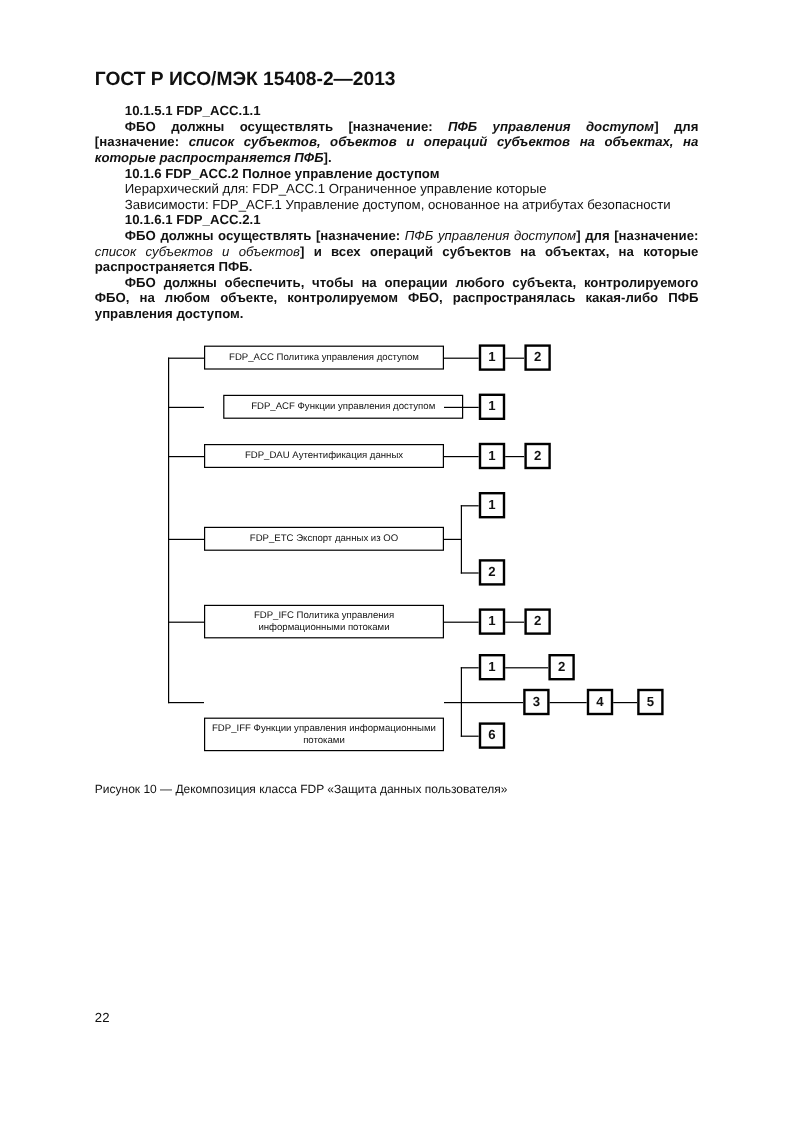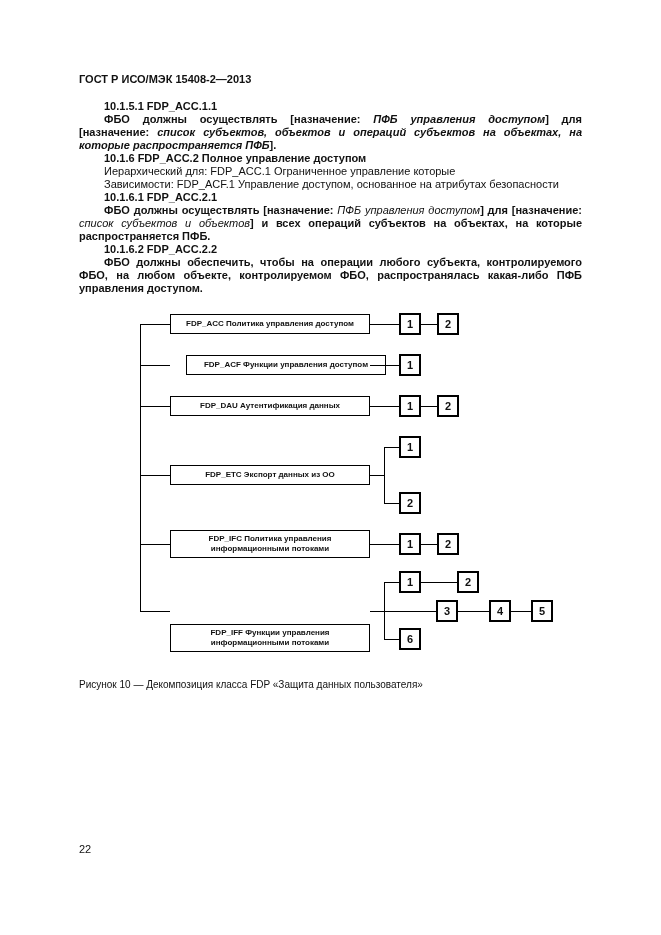--- a/index.html
+++ b/index.html
@@ -14,23 +14,23 @@
     overflow: hidden;
   }
   .content {
     position: absolute;
     left: 79px;
     top: 60px;
     width: 503px;
   }
   .doc-header {
     font-weight: bold;
-    font-size: 11px;
+    font-size: 16px;
     line-height: 13px;
-    margin: 13px 0 14px 0;
+    margin: 0 0 14px 0;
   }
   p.t {
     margin: 0;
     font-size: 11px;
     line-height: 13px;
   }
   .ind { text-indent: 25px; }
   .just { text-align: justify; }
   .b { font-weight: bold; }
   .bi { font-weight: bold; font-style: italic; }
@@ -47,21 +47,21 @@
   .fbox {
     position: absolute;
     width: 200px;
     border: 1px solid #000;
     background: #fff;
     display: flex;
     align-items: center;
     justify-content: center;
     text-align: center;
     font-size: 8px;
-    font-weight: bold;
+    font-weight: normal;
     line-height: 10px;
     padding: 0 4px;
   }
   .nbox {
     position: absolute;
     width: 22px;
     height: 22px;
     border: 2px solid #000;
     background: #fff;
     display: flex;
@@ -98,21 +98,20 @@
     <p class="t ind b">10.1.6 FDP_ACC.2 Полное управление доступом</p>
 
     <p class="t ind">Иерархический для: FDP_ACC.1 Ограниченное управление которые</p>
 
     <p class="t ind">Зависимости: FDP_ACF.1 Управление доступом, основанное на атрибутах безопасности</p>
 
     <p class="t ind b">10.1.6.1 FDP_ACC.2.1</p>
 
     <p class="t ind just b"><span>ФБО должны осуществлять [назначение: </span><span class="i">ПФБ управления доступом</span><span>] для [назначение: </span><span class="i">список субъектов и объектов</span><span>] и всех операций субъектов на объектах, на которые распространяется ПФБ.</span></p>
 
-    <p class="t ind b">10.1.6.2 FDP_ACC.2.2</p>
 
     <p class="t ind just b">ФБО должны обеспечить, чтобы на операции любого субъекта, контролируемого ФБО, на любом объекте, контролируемом ФБО, распространялась какая-либо ПФБ управления доступом.</p>
 
     <div class="diagram">
 
       <div class="vl" style="left:61px; top:11px; height:288px;"></div>
 
       <div class="hl" style="left:61px; top:11px; width:30px;"></div>
       <div class="fbox" style="left:91px; top:1px; height:20px;">FDP_ACC Политика управления доступом</div>
       <div class="hl" style="left:291px; top:11px; width:29px;"></div>

